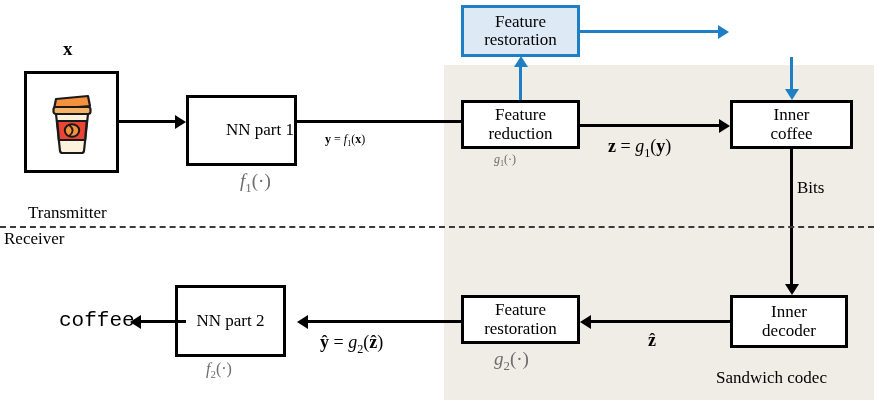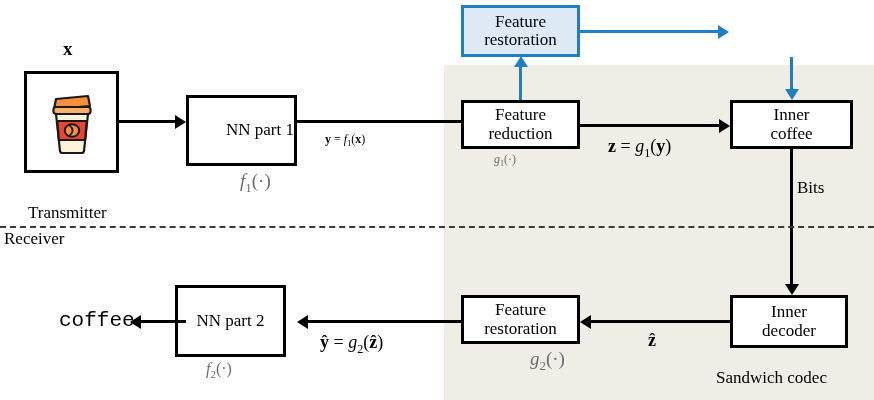--- a/index.html
+++ b/index.html
@@ -174,21 +174,21 @@
   <div class="hline" style="left:591px;top:320px;width:139px;"></div>
   <div class="arr l" style="left:580px;top:314.5px;"></div>
   <div class="lbl bf" style="left:648px;top:330px;font-size:18px;">ẑ</div>
 
   <div class="box" style="left:461px;top:295px;width:119px;height:49px;">
     <div>
       <span>Feature</span>
       <span>restoration</span>
     </div>
   </div>
-  <div class="lbl gray" style="left:494px;top:348px;font-size:19px;margin-left:36px;">
+  <div class="lbl gray" style="left:494px;top:348px;font-size:19px;">
     <span class="it">g</span><sub>2</sub>(·)
   </div>
 
   <div class="hline" style="left:308px;top:320px;width:153px;"></div>
   <div class="arr l" style="left:297px;top:314.5px;"></div>
   <div class="lbl" style="left:320px;top:332px;font-size:18px;">
     <span class="bf">ŷ</span> = <span class="it">g</span><sub>2</sub>(<span class="bf">ẑ</span>)
   </div>
 
   <div class="box" style="left:175px;top:285px;width:111px;height:72px;">

